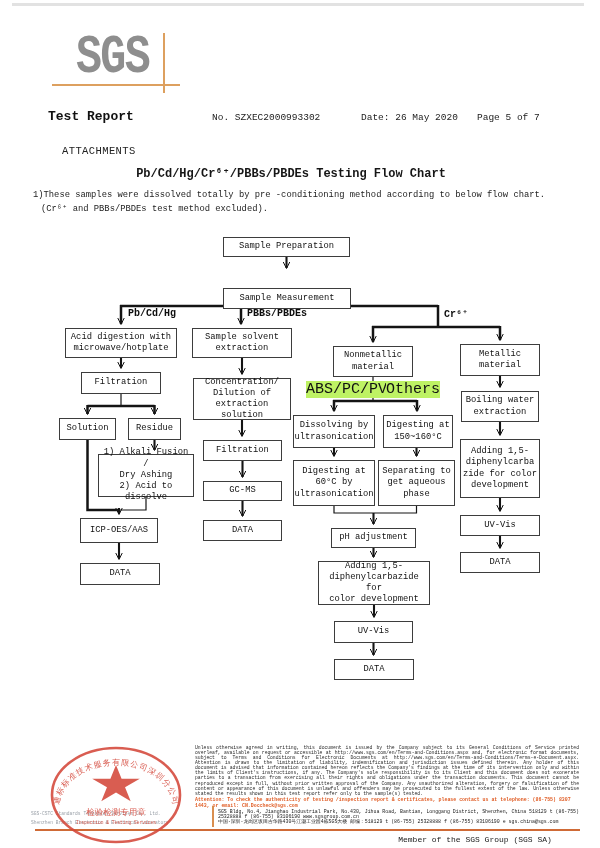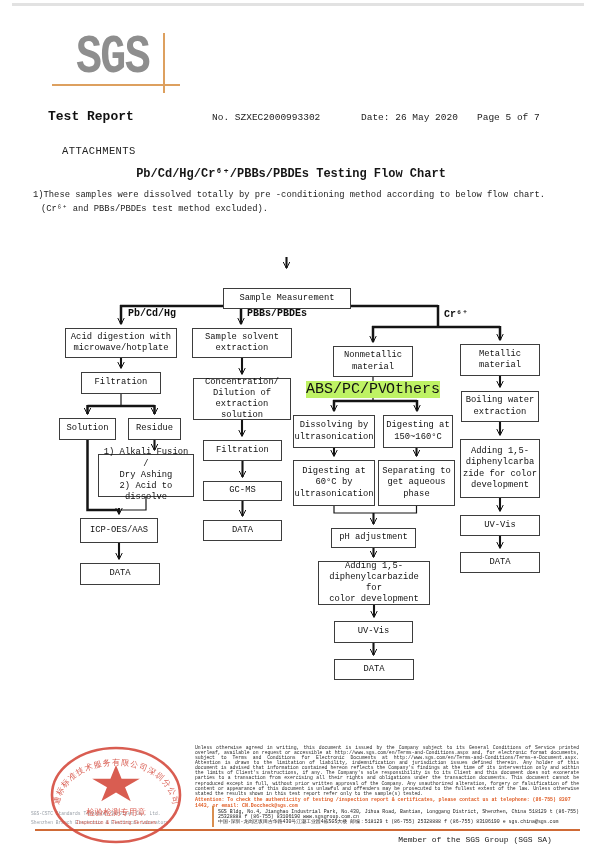--- a/index.html
+++ b/index.html
@@ -118,20 +118,21 @@
     <path class="cm" marker-end="url(#arw)" d="M500 498 V511"></path>
     <path class="cm" marker-end="url(#arw)" d="M500 536 V548"></path>
   </svg>
 
   <div class="blabel" style="left:128px;top:308px;">Pb/Cd/Hg</div>
   <div class="blabel" style="left:247px;top:308px;">PBBs/PBDEs</div>
   <div class="blabel" style="left:444px;top:308px;">Cr⁶⁺</div>
   <div class="slabel" style="left:306px;top:381px;">ABS/PC/PVC</div>
   <div class="slabel" style="left:386px;top:381px;">Others</div>
 
+  <div class="fbox" style="left:223px;top:237px;width:127px;height:20px;">Sample Preparation</div>
   <div class="fbox" style="left:223px;top:288px;width:128px;height:21px;">Sample Measurement</div>
 
   <div class="fbox" style="left:65px;top:328px;width:112px;height:30px;">Acid digestion with
 microwave/hotplate</div>
   <div class="fbox" style="left:81px;top:372px;width:80px;height:22px;">Filtration</div>
   <div class="fbox" style="left:59px;top:418px;width:57px;height:22px;">Solution</div>
   <div class="fbox" style="left:128px;top:418px;width:53px;height:22px;">Residue</div>
   <div class="fbox" style="left:98px;top:454px;width:96px;height:43px;">1) Alkali Fusion /
 Dry Ashing
 2) Acid to dissolve</div>

